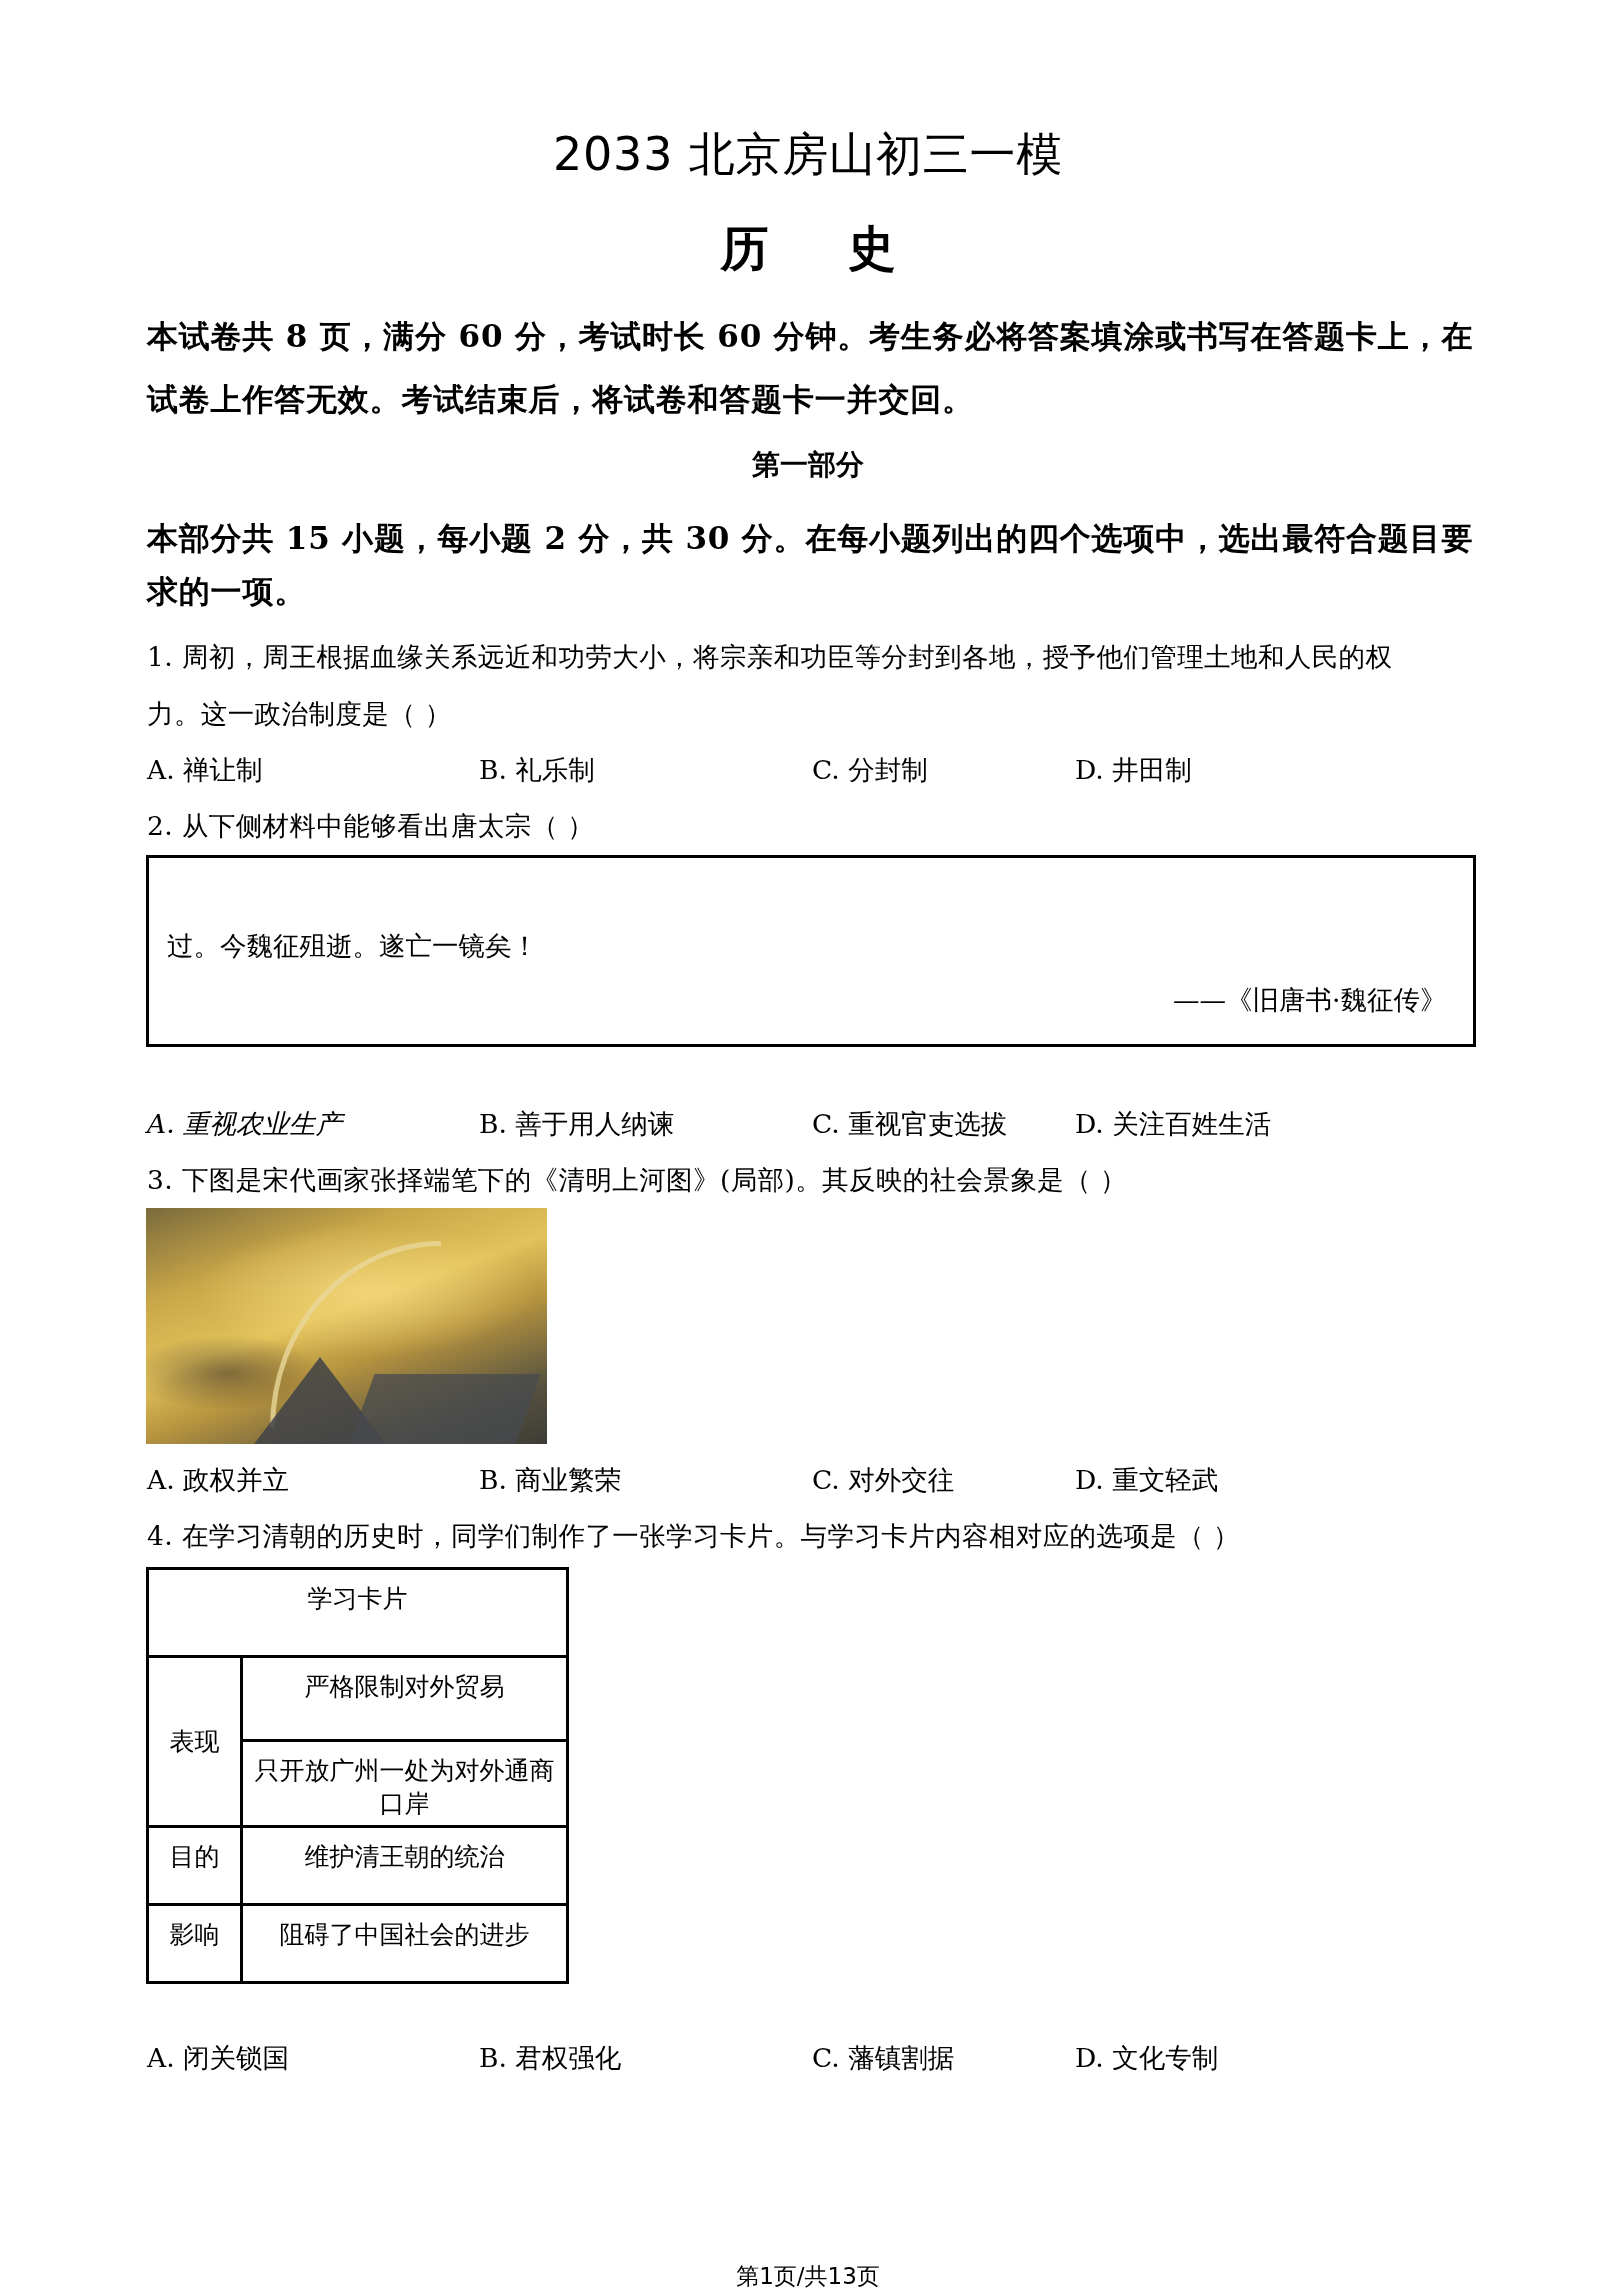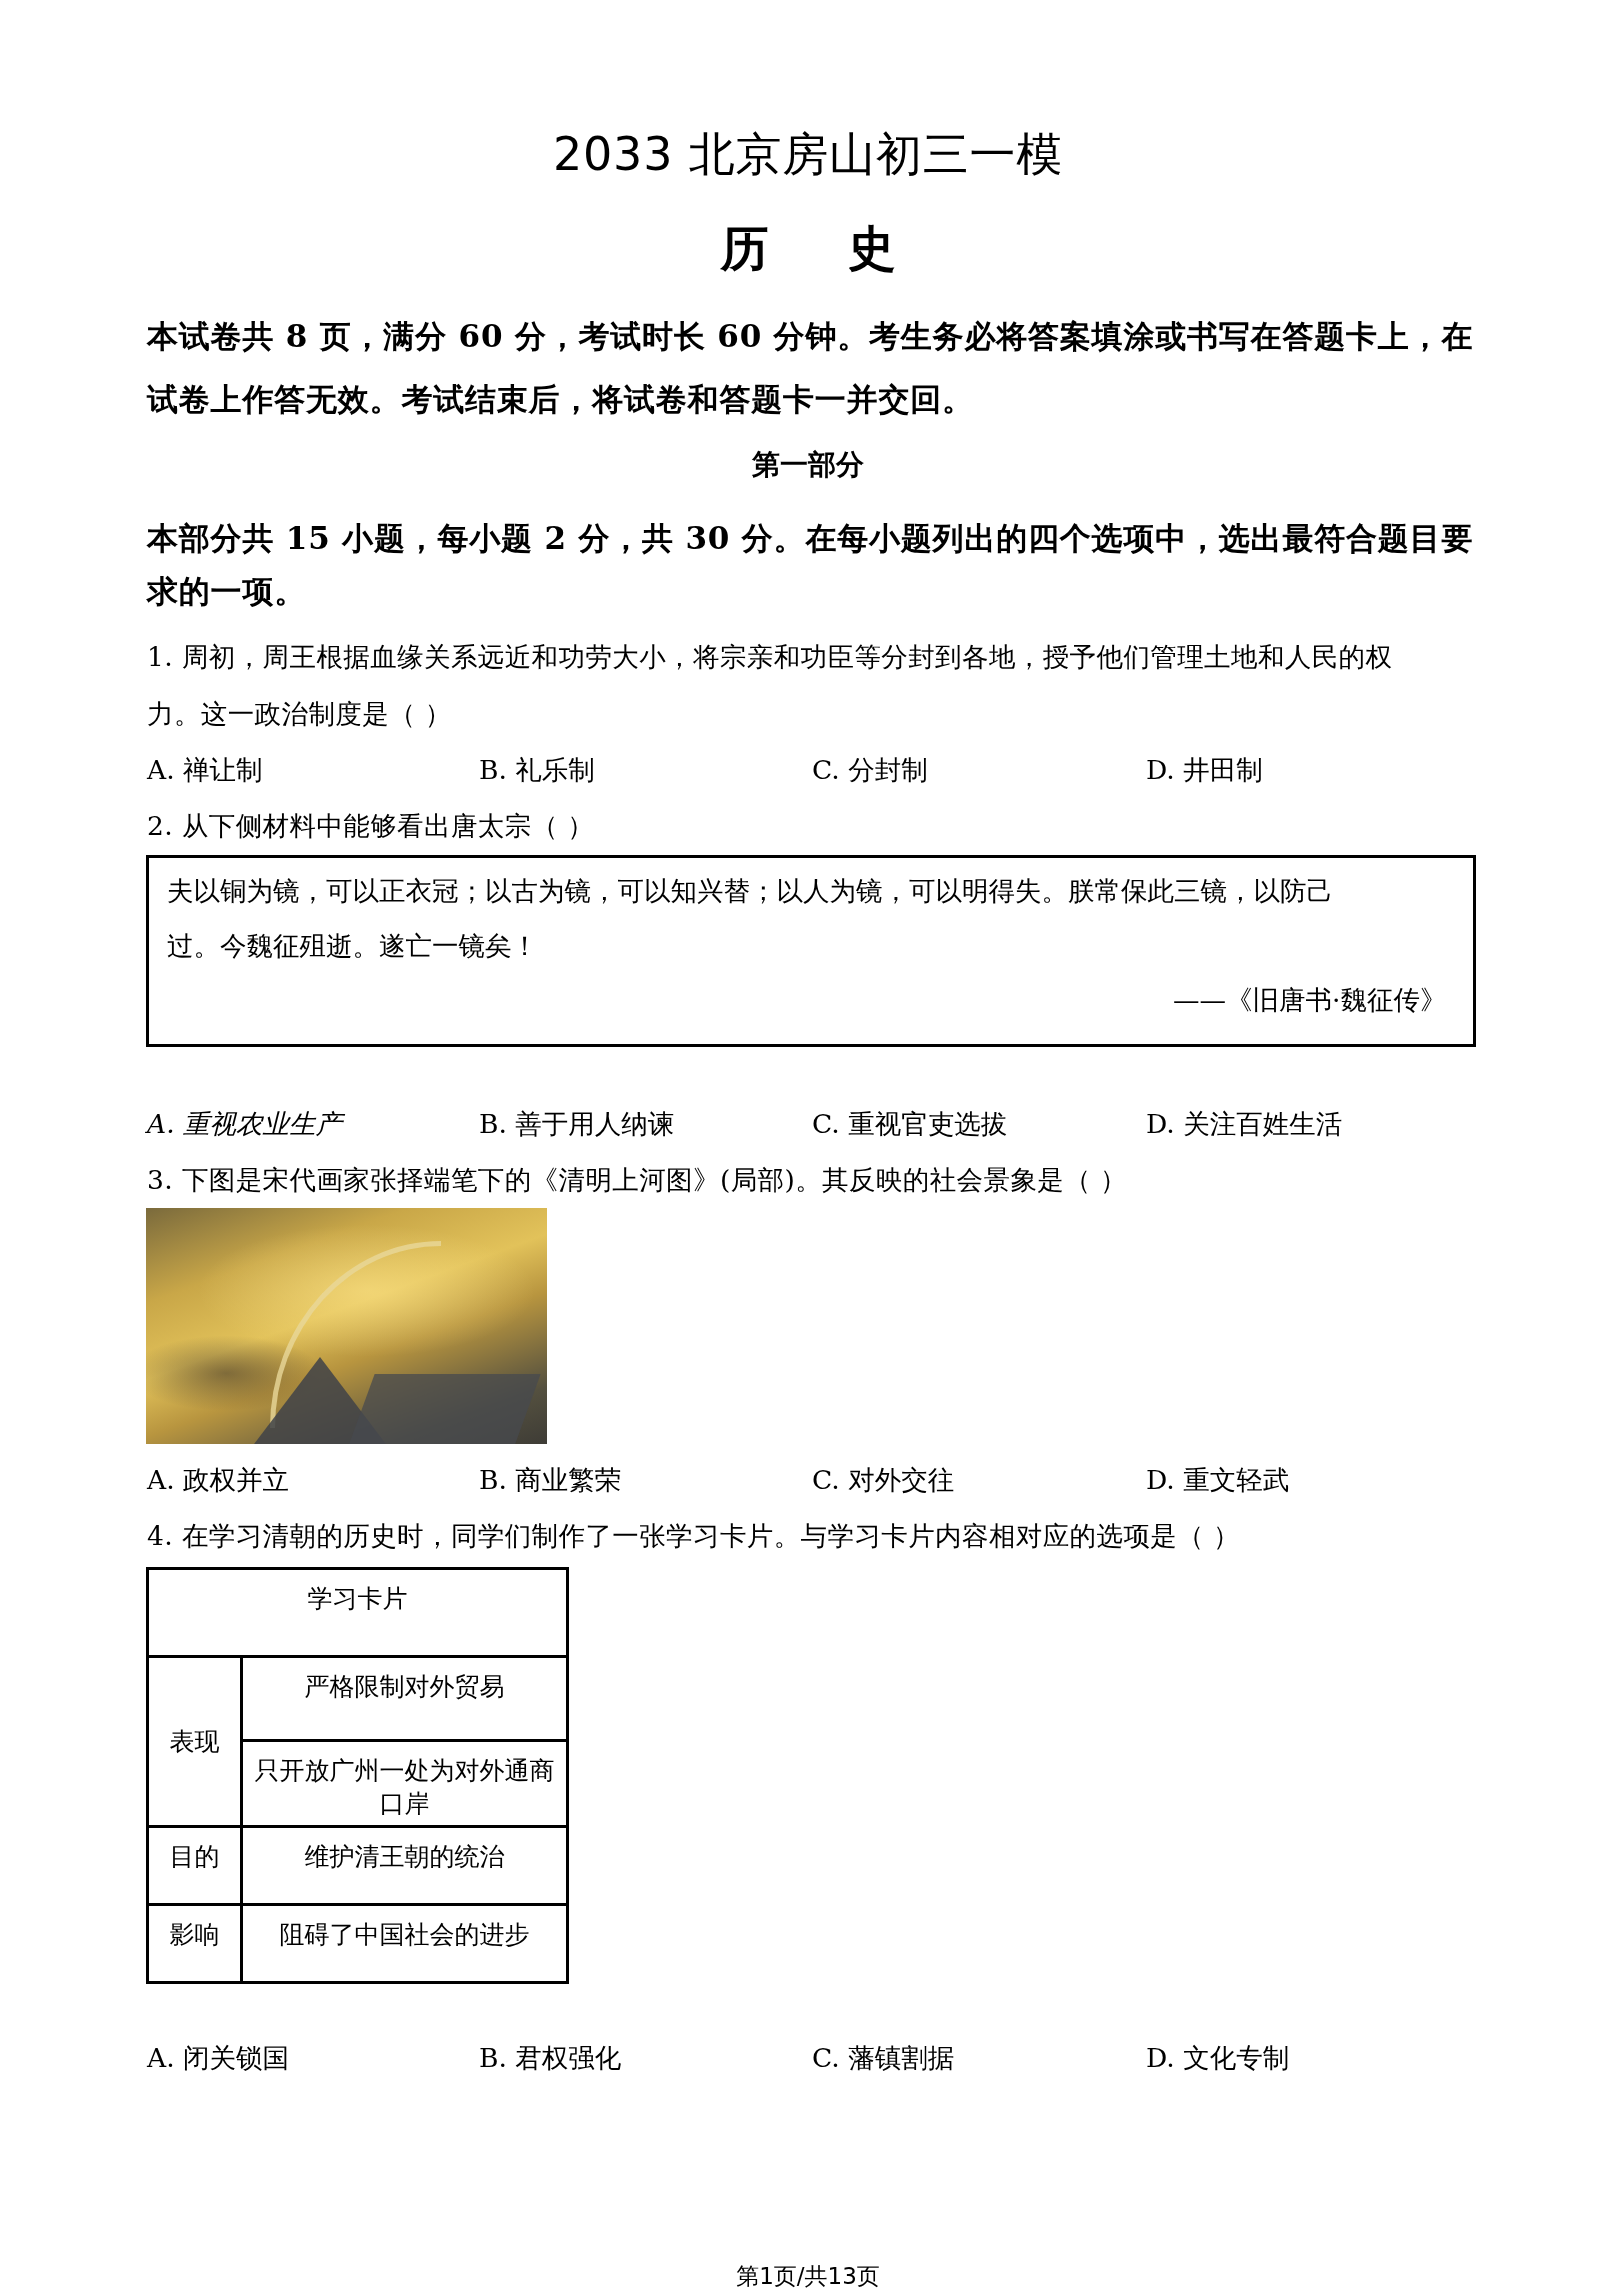--- a/index.html
+++ b/index.html
@@ -6,21 +6,21 @@
   body { width:1616px; height:2295px; position:relative; overflow:hidden;
          font-family:"DejaVu Serif","Liberation Serif",serif; color:#000; }
   .abs { position:absolute; white-space:nowrap; }
   .title { left:0; width:1616px; text-align:center; font-family:"DejaVu Sans","Liberation Sans",sans-serif; }
   .t1 { top:124px; font-size:46px; letter-spacing:0.8px; }
   .t2 { top:217px; font-size:48px; font-weight:bold; letter-spacing:79px; padding-left:79px; box-sizing:border-box; }
   .bold { font-weight:bold; }
   .intro { left:147px; font-size:31px; font-weight:bold; letter-spacing:0.8px; }
   .q { left:147px; font-size:26.5px; letter-spacing:0.4px; }
   .opt { font-size:26.5px; }
-  .oa { left:147px;text-align:center; } .ob { left:479px; } .oc { left:812px; } .od { left:1146px; }
+  .oa { left:147px;text-align:center; } .ob { left:479px; } .oc { left:812px; } .od { left:1075px; }
   .quote-box { position:absolute; left:146px; top:855px; width:1330px; height:192px;
                border:3.3px solid #000; box-sizing:border-box; }
   .quote-line { position:absolute; left:18px; font-size:26.5px; white-space:nowrap; }
   .quote-src { position:absolute; right:26.5px; top:124px; font-size:26.5px; white-space:nowrap; }
   .painting { position:absolute; left:146px; top:1208px; width:401px; height:236px;
               background:
                 radial-gradient(ellipse 60% 40% at 55% 35%, rgba(255,230,140,0.55), transparent 70%),
                 radial-gradient(ellipse 30% 20% at 20% 70%, rgba(60,50,40,0.55), transparent 80%),
                 linear-gradient(160deg, #7a6a3c 0%, #c9a748 25%, #e2c25a 45%, #b8953f 60%, #54503f 85%, #3e3c36 100%);
               overflow:hidden; }
@@ -49,21 +49,20 @@
 
 <div class="abs q" style="top:639px;">1. 周初，周王根据血缘关系远近和功劳大小，将宗亲和功臣等分封到各地，授予他们管理土地和人民的权</div>
 <div class="abs q" style="top:696px;">力。这一政治制度是（    ）</div>
 <div class="abs opt oa" style="top:752px;">A. 禅让制</div>
 <div class="abs opt ob" style="top:752px;">B. 礼乐制</div>
 <div class="abs opt oc" style="top:752px;">C. 分封制</div>
 <div class="abs opt od" style="top:752px;">D. 井田制</div>
 
 <div class="abs q" style="top:808px;">2. 从下侧材料中能够看出唐太宗（    ）</div>
 <div class="quote-box">
-  <div class="quote-line" style="top:15px;">夫以铜为镜，可以正衣冠；以古为镜，可以知兴替；以人为镜，可以明得失。朕常保此三镜，以防己</div>
   <div class="quote-line" style="top:70px;">过。今魏征殂逝。遂亡一镜矣！</div>
   <div class="quote-src">——《旧唐书·魏征传》</div>
 </div>
 <div class="abs opt oa" style="top:1106px;font-style:italic;">A. 重视农业生产</div>
 <div class="abs opt ob" style="top:1106px;">B. 善于用人纳谏</div>
 <div class="abs opt oc" style="top:1106px;">C. 重视官吏选拔</div>
 <div class="abs opt od" style="top:1106px;">D. 关注百姓生活</div>
 
 <div class="abs q" style="top:1162px;">3. 下图是宋代画家张择端笔下的《清明上河图》(局部)。其反映的社会景象是（    ）</div>
 <div class="painting" title="清明上河图（局部）">

